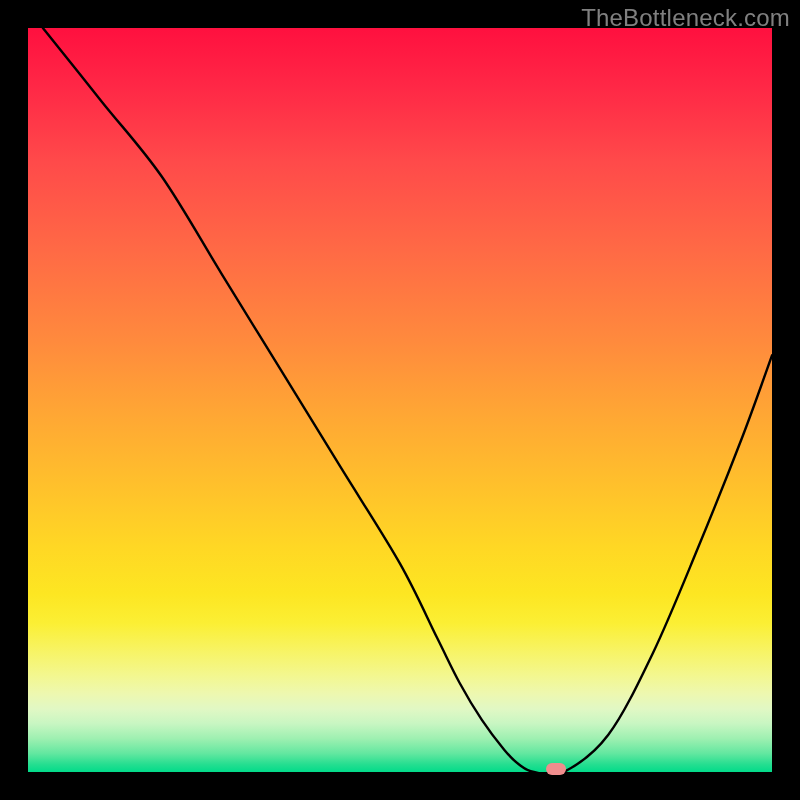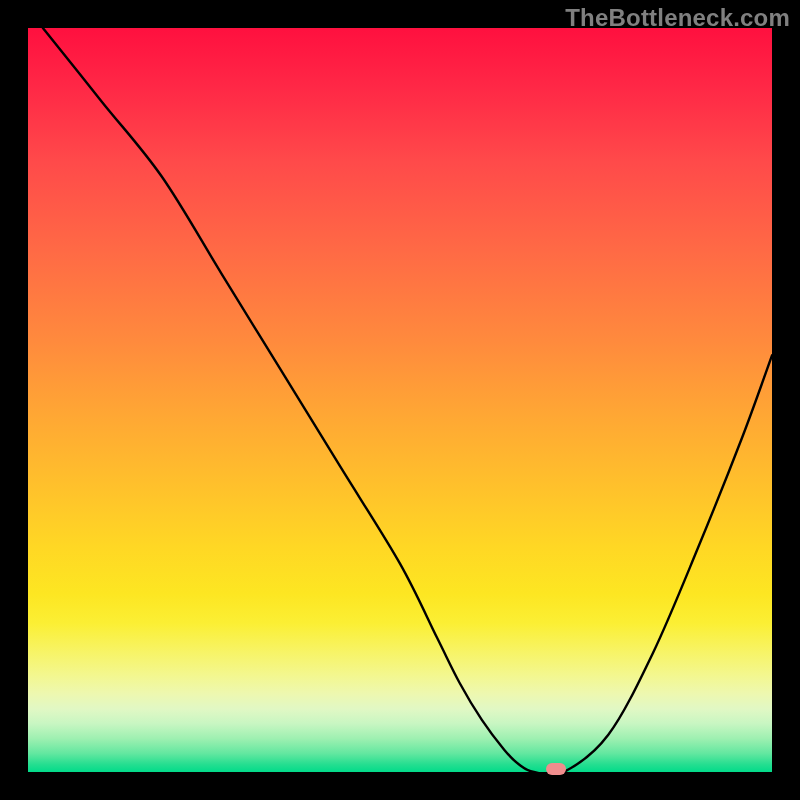--- a/index.html
+++ b/index.html
@@ -8,21 +8,21 @@
     width: 800px;
     height: 800px;
     background: #000;
     font-family: Arial, Helvetica, sans-serif;
   }
   .watermark {
     position: absolute;
     top: 4px;
     right: 10px;
     font-size: 24px;
-    font-weight: bold;
+    font-weight: normal;
     color: #808080;
     z-index: 20;
     letter-spacing: 0.2px;
   }
   .frame {
     position: absolute;
     top: 28px;
     left: 28px;
     width: 744px;
     height: 744px;

